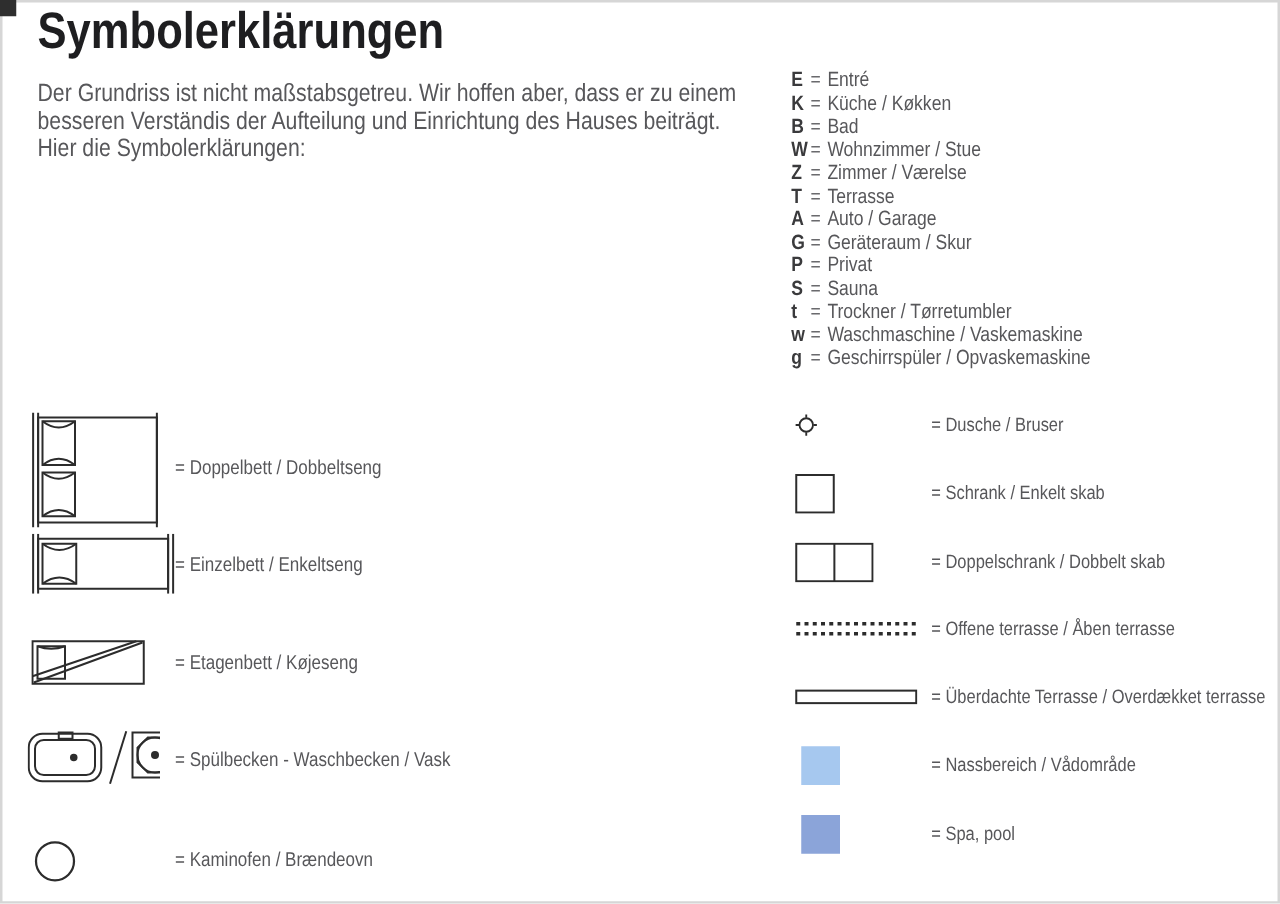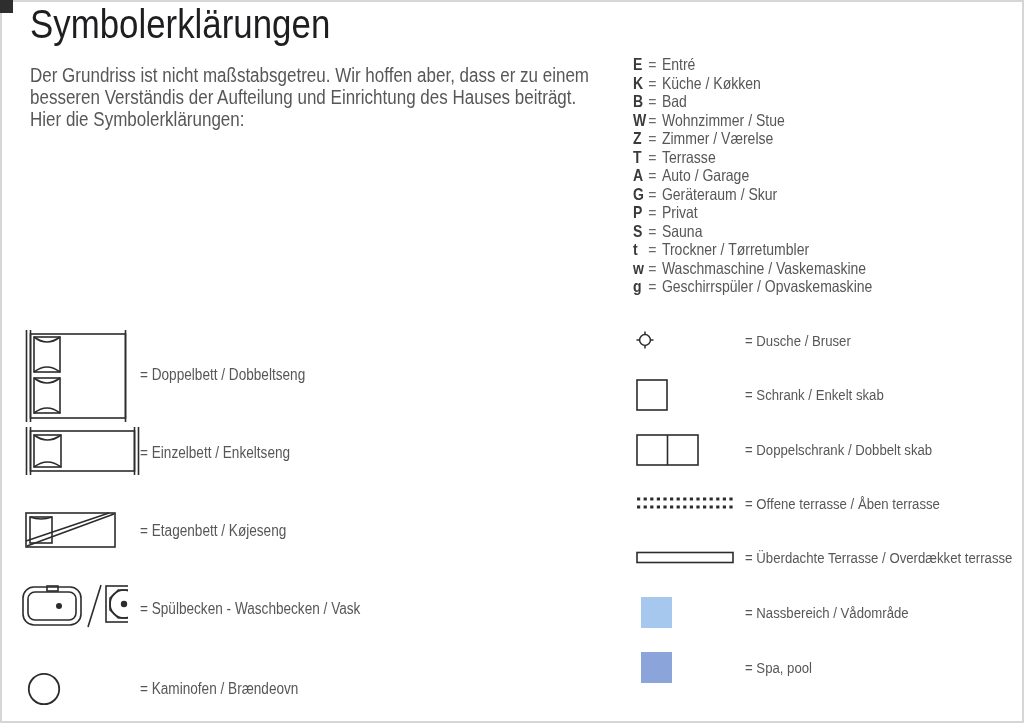--- a/index.html
+++ b/index.html
@@ -1,20 +1,20 @@
 <!DOCTYPE html>
 <html><head>
 <meta charset="utf-8">
 <style>
   html,body{margin:0;padding:0;background:#fff;}
   .page{position:relative;width:1024px;height:723px;background:#ffffff;
         box-shadow:inset 0 0 0 2px #d6d6d6;overflow:hidden;
         font-family:"Liberation Sans",sans-serif;}
   .corner{position:absolute;left:0;top:0;width:13px;height:13px;background:#2e2e2e;}
-  .h{position:absolute;margin:0;font-size:41px;line-height:44px;font-weight:400;
+  .h{position:absolute;margin:0;font-size:41px;line-height:44px;font-weight:700;
      color:#1e1e20;white-space:nowrap;}
   .cond{display:inline-block;transform:scaleX(0.85);transform-origin:0 0;white-space:nowrap;}
   .para{position:absolute;font-size:20px;line-height:22px;color:#57575a;}
   .para .ln{transform:scaleX(0.85);transform-origin:0 0;white-space:nowrap;}
   .lab{position:absolute;font-size:16px;line-height:19px;color:#57575a;white-space:nowrap;
        transform:scaleX(0.85);transform-origin:0 50%;}
   .lab-r{font-size:15.5px;}
   .ab{position:absolute;left:633px;height:19px;font-size:16.5px;line-height:18px;color:#57575a;
       white-space:nowrap;transform:scaleX(0.85);transform-origin:0 0;}
   .al{display:inline-block;width:18px;font-weight:700;color:#3a3a3c;}

